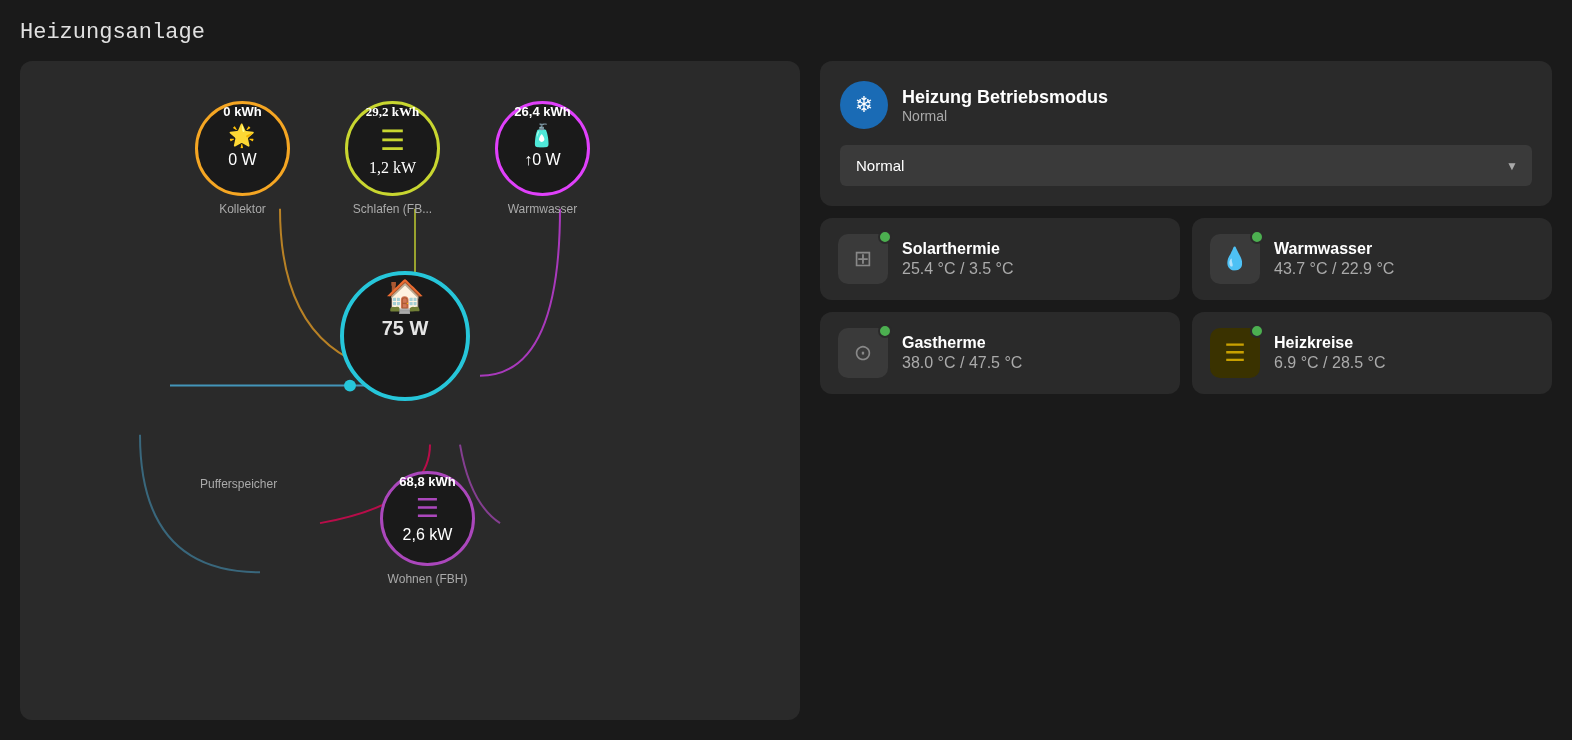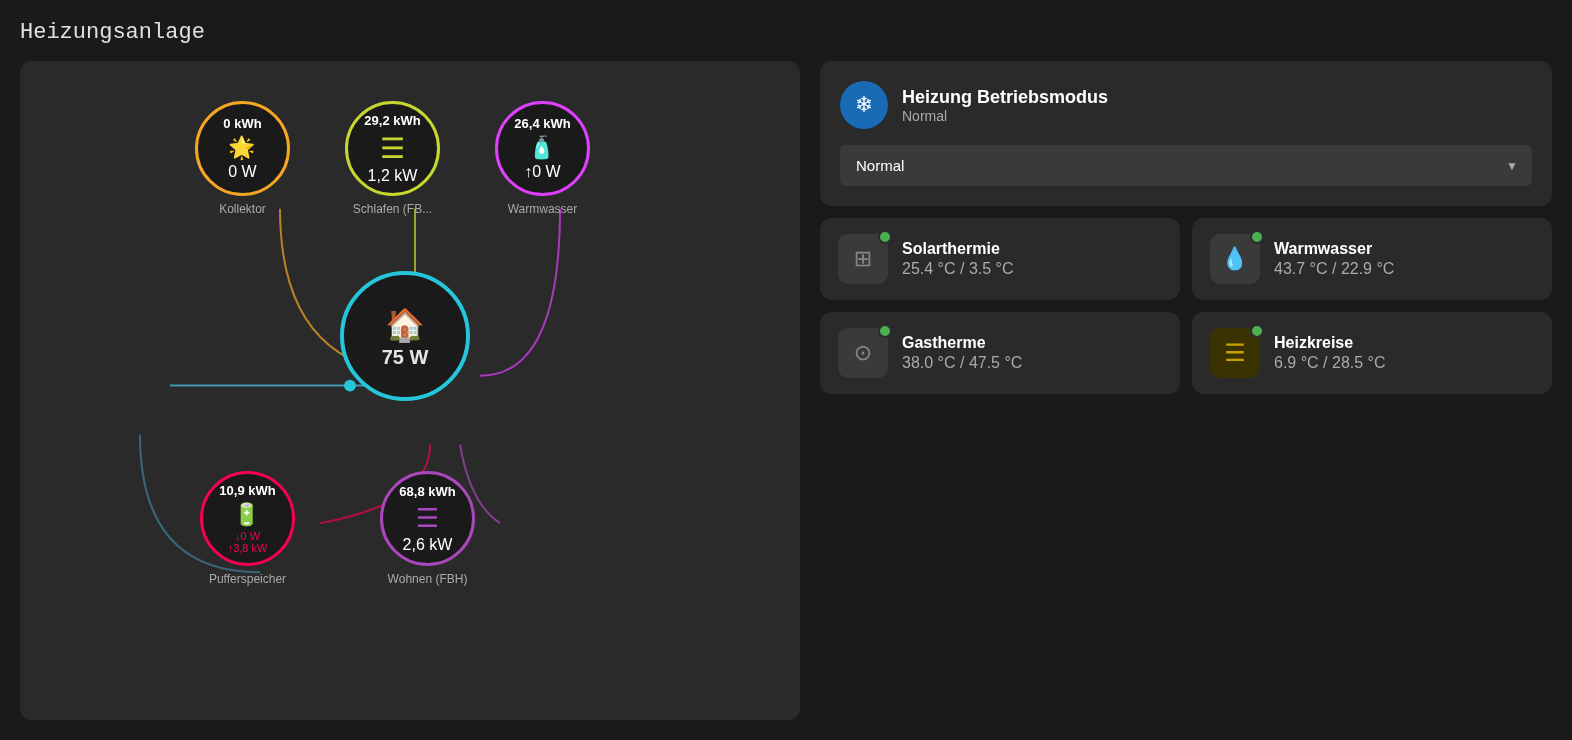--- a/index.html
+++ b/index.html
@@ -58,21 +58,20 @@
       display: flex;
       flex-direction: column;
       align-items: center;
     }
 
     .circle {
       border-radius: 50%;
       display: flex;
       flex-direction: column;
       align-items: center;
-      justify-content: center;
       position: relative;
       border: 3px solid;
     }
 
     .circle-md {
       width: 95px;
       height: 95px;
     }
 
     .circle-center {
@@ -284,21 +283,21 @@
       <div class="node node-kollektor">
         <div class="circle circle-md border-orange" style="background: #1a1a1a;">
           <span class="node-kwh">0 kWh</span>
           <span class="node-icon">🌟</span>
           <span class="node-watt">0 W</span>
         </div>
         <span class="node-label">Kollektor</span>
       </div>
 
       <div class="node node-schlafen">
-        <div class="circle circle-md border-yellow-green" style="background: #1a1a1a; border-color: #c8d630;">
+        <div class="circle circle-md border-yellow-green" style="background: #1a1a1a; border-color: #c8d630; font-family: Liberation Serif, serif;">
           <span class="node-kwh">29,2 kWh</span>
           <span class="node-icon" style="color:#c8d630; font-size:28px;">☰</span>
           <span class="node-watt">1,2 kW</span>
         </div>
         <span class="node-label">Schlafen (FB...</span>
       </div>
 
       <div class="node node-warmwasser-top">
         <div class="circle circle-md" style="background: #1a1a1a; border-color: #e040fb; border-width:3px;">
           <span class="node-kwh">26,4 kWh</span>
@@ -310,26 +309,20 @@
 
 
       <div class="node node-center">
         <div class="circle circle-center" style="background: #1a1a1a; border-color: #26c6da; border-width:4px;">
           <span class="node-icon" style="font-size:32px; color:#26c6da;">🏠</span>
           <span class="node-watt" style="color:#e5e5e5; font-size:20px; font-weight:600;">75 W</span>
         </div>
       </div>
 
       <div class="node node-puffer">
-        <div class="circle circle-md" style="background: #1a1a1a; border-color: #f50057; border-width:3px;">
-          <span class="node-kwh">10,9 kWh</span>
-          <span class="node-icon">🔋</span>
-          <span class="node-watt node-watt-small" style="color:#f50057;">↓0 W</span>
-          <span class="node-watt node-watt-small" style="color:#f50057;">↑3,8 kW</span>
-        </div>
         <span class="node-label">Pufferspeicher</span>
       </div>
 
       <div class="node node-wohnen">
         <div class="circle circle-md" style="background: #1a1a1a; border-color: #ab47bc; border-width:3px;">
           <span class="node-kwh">68,8 kWh</span>
           <span class="node-icon" style="color:#ab47bc; font-size:26px;">☰</span>
           <span class="node-watt">2,6 kW</span>
         </div>
         <span class="node-label">Wohnen (FBH)</span>

